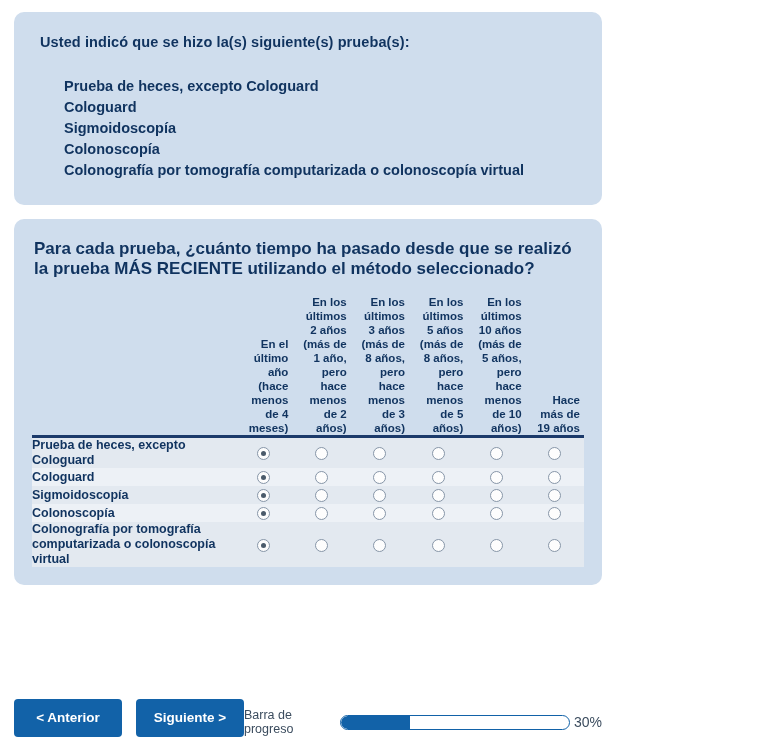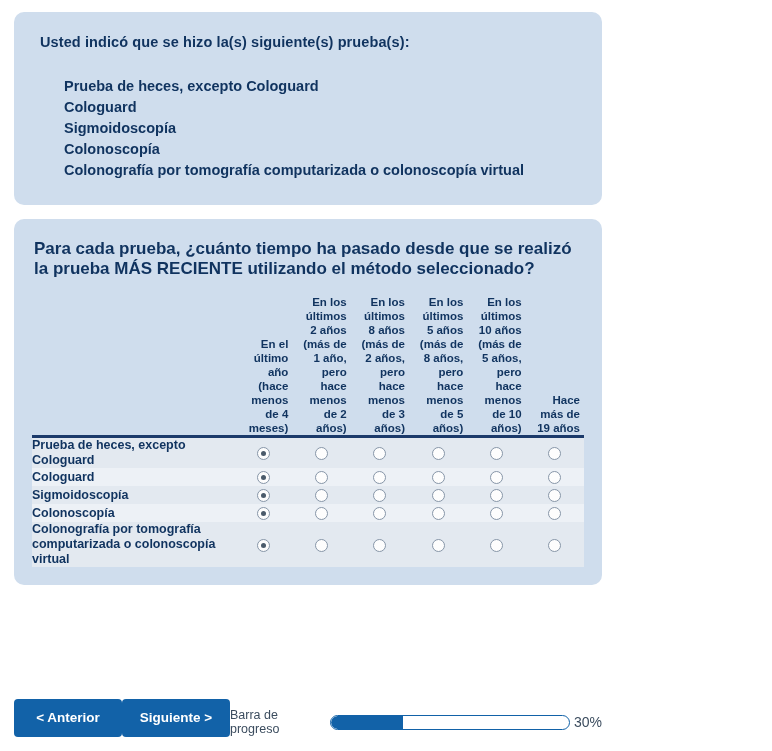--- a/index.html
+++ b/index.html
@@ -140,21 +140,21 @@
     font-weight: bold;
     border: none;
     border-radius: 4px;
     padding: 0 16px;
     height: 38px;
     line-height: 38px;
     cursor: pointer;
     text-align: center;
     font-family: "Liberation Sans", sans-serif;
   }
-  .btn-prev { min-width: 108px; }
+  .btn-prev { min-width: 108px; margin-right: 14px; }
   .btn-next { min-width: 108px; }
 
   .progress-wrap {
     margin-left: auto;
     display: flex;
     align-items: center;
     gap: 4px;
     margin-top: 8px;
   }
   .progress-label {
@@ -199,21 +199,21 @@
 
   <div class="panel panel-question">
     <p class="question-title">Para cada prueba, ¿cuánto tiempo ha pasado desde que se realizó la prueba MÁS RECIENTE utilizando el método seleccionado?</p>
 
     <table class="matrix">
       <thead>
         <tr>
           <th class="row-head-blank"></th>
           <th class="col-label">En el último año (hace menos de 4 meses)</th>
           <th class="col-label">En los últimos 2 años (más de 1 año, pero hace menos de 2 años)</th>
-          <th class="col-label">En los últimos 8 años (más de 2 años, pero hace menos de 3 años)</th>
+          <th class="col-label">En los últimos 3 años (más de 8 años, pero hace menos de 3 años)</th>
           <th class="col-label">En los últimos 5 años (más de 8 años, pero hace menos de 5 años)</th>
           <th class="col-label">En los últimos 10 años (más de 5 años, pero hace menos de 10 años)</th>
           <th class="col-label">Hace más de 19 años</th>
         </tr>
       </thead>
       <tbody>
         <tr class="odd">
           <td class="row-label">Prueba de heces, excepto Cologuard</td>
           <td class="cell-radio"><span class="radio checked"></span></td>
           <td class="cell-radio"><span class="radio"></span></td>

